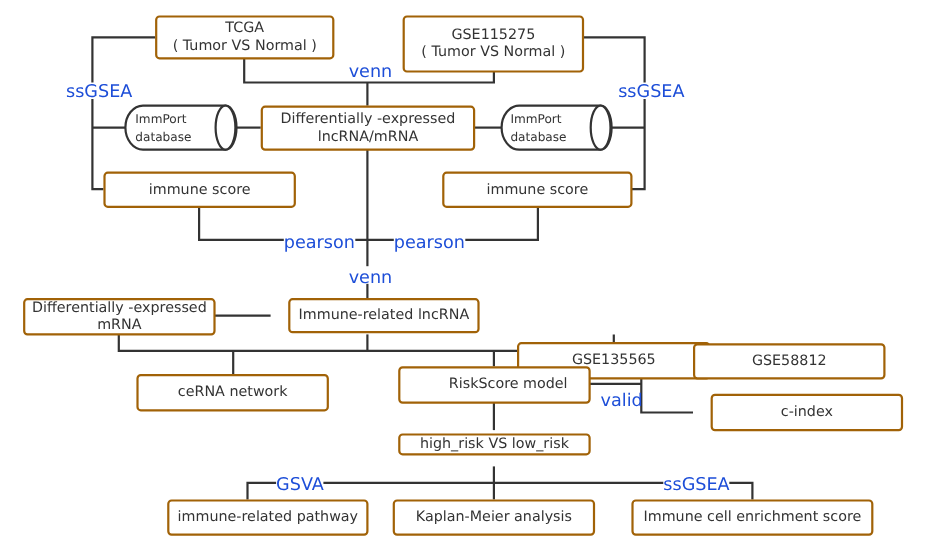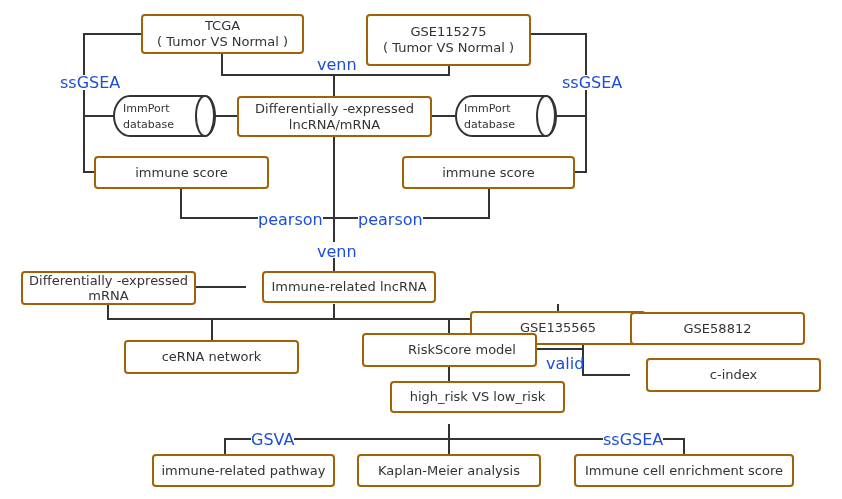--- a/index.html
+++ b/index.html
@@ -71,21 +71,21 @@
 <div class="node" style="left:94px;top:156px;width:175px;height:33px;">immune score</div>
 <div class="node" style="left:402px;top:156px;width:173px;height:33px;">immune score</div>
 <div class="node" style="left:21px;top:271px;width:175px;height:34px;line-height:15px;">Differentially -expressed
 mRNA</div>
 <div class="node" style="left:262px;top:271px;width:174px;height:32px;">Immune-related lncRNA</div>
 <div class="node" style="left:470px;top:271px;width:176px;height:34px;margin-top:40px;">GSE135565</div>
 <div class="node" style="left:124px;top:340px;width:175px;height:34px;">ceRNA network</div>
 <div class="node" style="left:362px;top:333px;width:175px;height:34px;padding-left:25px;">RiskScore model</div>
 <div class="node" style="left:630px;top:312px;width:175px;height:33px;">GSE58812</div>
 <div class="node" style="left:630px;top:358px;width:175px;height:34px;margin-left:16px;">c-index</div>
-<div class="node" style="left:362px;top:381px;width:175px;height:32px;margin-left:28px;">high_risk VS low_risk</div>
+<div class="node" style="left:362px;top:394px;width:175px;height:20px;">high_risk VS low_risk</div>
 <div class="node" style="left:152px;top:454px;width:183px;height:33px;">immune-related pathway</div>
 <div class="node" style="left:357px;top:454px;width:184px;height:33px;">Kaplan-Meier analysis</div>
 <div class="node" style="left:574px;top:454px;width:220px;height:33px;">Immune cell enrichment score</div>
 
 <span class="lbl" style="left:60px;top:75px;background:#fff;">ssGSEA</span>
 <span class="lbl" style="left:562px;top:75px;background:#fff;">ssGSEA</span>
 <span class="lbl" style="left:317px;top:57px;">venn</span>
 <span class="lbl" style="left:258px;top:212px;background:#fff;">pearson</span>
 <span class="lbl" style="left:358px;top:212px;background:#fff;">pearson</span>
 <span class="lbl" style="left:317px;top:244px;">venn</span>

